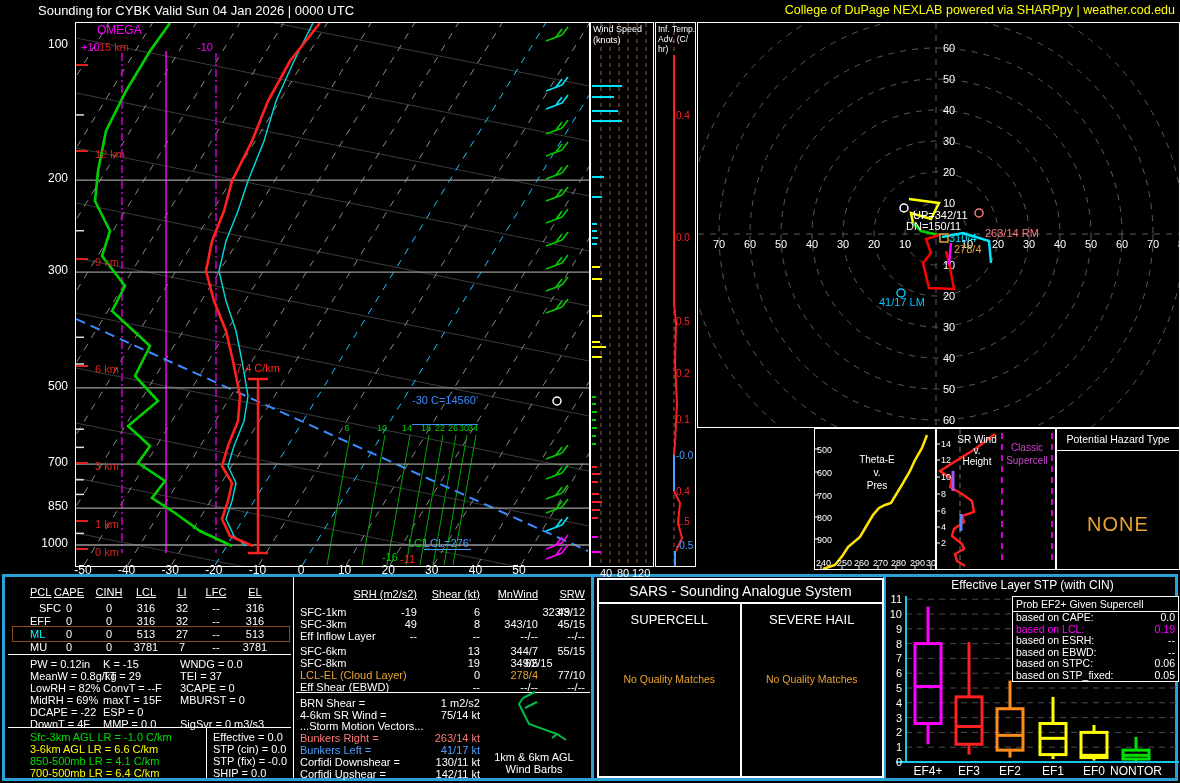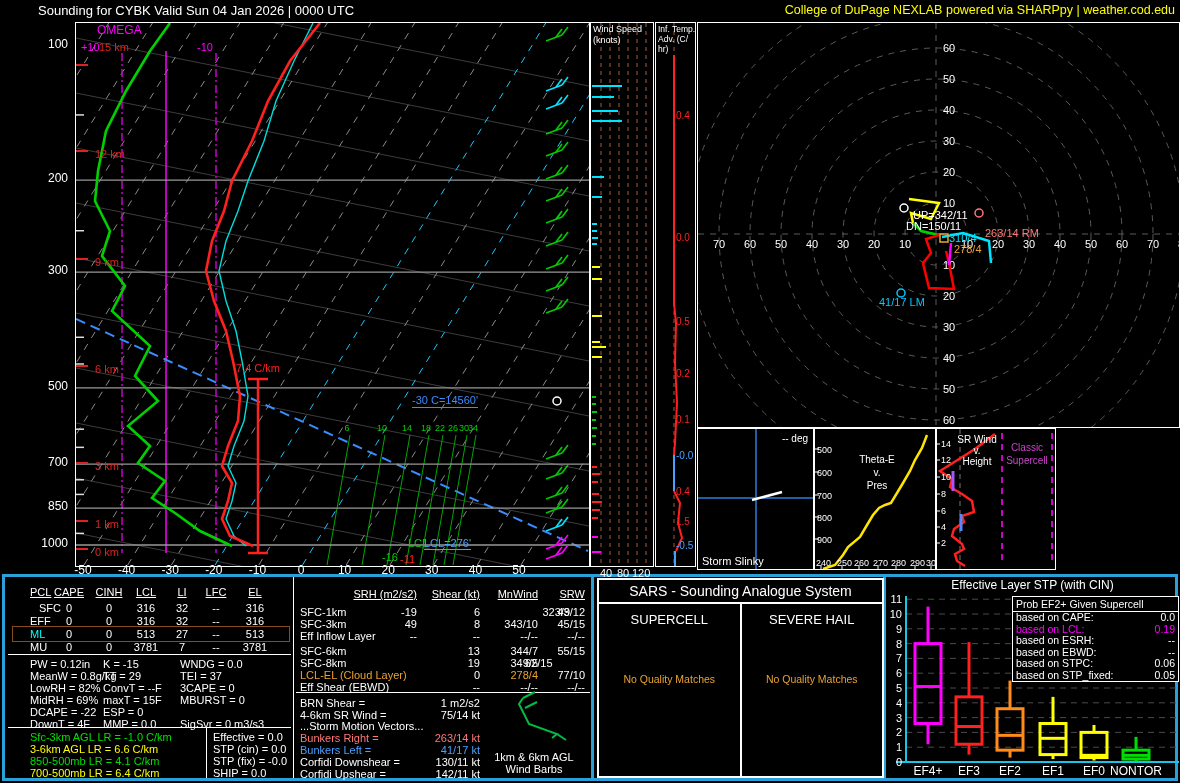--- a/index.html
+++ b/index.html
@@ -284,29 +284,20 @@
         <rect x="242" y="211" width="8" height="8" fill="none" stroke="#e8a33d" stroke-width="1.5"></rect>
         <text x="215" y="196" fill="#ffffff" font-size="11" text-anchor="start" font-family="&quot;Liberation Sans&quot;,sans-serif">UP=342/11</text>
         <text x="208" y="207" fill="#ffffff" font-size="11" text-anchor="start" font-family="&quot;Liberation Sans&quot;,sans-serif">DN=150/11</text>
         <text x="251" y="219" fill="#00e5ff" font-size="11" text-anchor="start" font-family="&quot;Liberation Sans&quot;,sans-serif">310/4</text>
         <text x="287" y="214" fill="#ff7878" font-size="11" text-anchor="start" font-family="&quot;Liberation Sans&quot;,sans-serif">263/14 RM</text>
         <text x="256" y="230" fill="#e8a33d" font-size="11" text-anchor="start" font-family="&quot;Liberation Sans&quot;,sans-serif">278/4</text>
         <text x="181" y="283" fill="#00c8ff" font-size="11" text-anchor="start" font-family="&quot;Liberation Sans&quot;,sans-serif">41/17 LM</text>
       </svg>
   </div>
 
-  <div id="slinky" class="panel">
-    <svg id="slinky-svg" width="115" height="140">
-        <line x1="58" y1="0" x2="58" y2="140" stroke="#1f5fa8" stroke-width="2"></line>
-        <line x1="0" y1="69" x2="115" y2="69" stroke="#1f5fa8" stroke-width="2"></line>
-        <line x1="54" y1="71" x2="84" y2="63" stroke="#fff" stroke-width="2.5"></line>
-      </svg>
-    <div class="lbl" style="right:5px;top:4px;left:auto;font-size:10px;">-- deg</div>
-    <div class="lbl" style="left:4px;bottom:2px;top:auto;">Storm Slinky</div>
-  </div>
 
   <div id="thetae" class="panel">
     <svg id="thetae-svg" width="120" height="140">
         <polyline points="8,140 20,136 28,126 33,118 45,108 52,96 58,86 64,79 70,76 76,74 82,64 88,54 95,42 100,31 107,19 112,6" fill="none" stroke="#ffe400" stroke-width="2.5"></polyline>
         <text x="2" y="24" fill="#fff" font-size="9" text-anchor="start" font-family="&quot;Liberation Sans&quot;,sans-serif">500</text>
         <line x1="0" y1="20" x2="4" y2="20" stroke="#fff"></line>
         <text x="2" y="47" fill="#fff" font-size="9" text-anchor="start" font-family="&quot;Liberation Sans&quot;,sans-serif">600</text>
         <line x1="0" y1="43" x2="4" y2="43" stroke="#fff"></line>
         <text x="2" y="70" fill="#fff" font-size="9" text-anchor="start" font-family="&quot;Liberation Sans&quot;,sans-serif">700</text>
         <line x1="0" y1="66" x2="4" y2="66" stroke="#fff"></line>
@@ -357,20 +348,24 @@
         <text x="4" y="117" fill="#fff" font-size="9" text-anchor="start" font-family="&quot;Liberation Sans&quot;,sans-serif">2</text>
         <line x1="0" y1="114" x2="3" y2="114" stroke="#fff"></line>
         <text x="40" y="14" fill="#fff" font-size="10" text-anchor="middle" font-family="&quot;Liberation Sans&quot;,sans-serif">SR Wind</text>
         <text x="40" y="25" fill="#fff" font-size="10" text-anchor="middle" font-family="&quot;Liberation Sans&quot;,sans-serif">v.</text>
         <text x="40" y="36" fill="#fff" font-size="10" text-anchor="middle" font-family="&quot;Liberation Sans&quot;,sans-serif">Height</text>
         <text x="90" y="22" fill="#cc44cc" font-size="10" text-anchor="middle" font-family="&quot;Liberation Sans&quot;,sans-serif">Classic</text>
         <text x="90" y="35" fill="#cc44cc" font-size="10" text-anchor="middle" font-family="&quot;Liberation Sans&quot;,sans-serif">Supercell</text>
       </svg>
   </div>
 
+  <div id="hazard" class="panel">
+    <div class="hz-title">Potential Hazard Type</div>
+    <div class="hz-value">NONE</div>
+  </div>
 
   <div id="bottom-border"></div>
   <div class="vdiv" style="left:293px;width:1px;background:#fff;"></div>
   <div class="vdiv" style="left:591px;width:3px;background:#2b9fd8;"></div>
   <div class="vdiv" style="left:883px;width:3px;background:#2b9fd8;"></div>
 
   <div id="sars">
     <div id="sars-title">SARS - Sounding Analogue System</div>
     <div class="sars-cols">
       <div class="sars-col">
@@ -493,21 +488,21 @@
     <div class="lbl" style="left: 95px; top: 148px; color: rgb(221, 34, 34);">12 km</div>
     <div class="lbl" style="left: 95px; top: 256px; color: rgb(221, 34, 34);">9 km</div>
     <div class="lbl" style="left: 95px; top: 363px; color: rgb(221, 34, 34);">6 km</div>
     <div class="lbl" style="left: 95px; top: 460px; color: rgb(221, 34, 34);">3 km</div>
     <div class="lbl" style="left: 95px; top: 518px; color: rgb(221, 34, 34);">1 km</div>
     <div class="lbl" style="left: 95px; top: 546px; color: rgb(221, 34, 34);">0 km</div>
     <div class="lbl" style="left: 97px; top: 24px; color: rgb(255, 0, 255); font-size: 12px;">OMEGA</div>
     <div class="lbl" style="left: 81px; top: 41px; color: rgb(255, 0, 255);">+10</div>
     <div class="lbl" style="left: 197px; top: 41px; color: rgb(255, 0, 255);">-10</div>
     <div class="lbl" style="left: 236px; top: 362px; color: rgb(255, 32, 32);">7.4 C/km</div>
-    <div class="lbl" style="left: 412px; top: 394px; color: rgb(58, 140, 255); border-bottom: 1px solid rgb(58, 140, 255); padding-bottom: 1px;">-30 C=14560'</div>
+    <div class="lbl" style="left: 412px; top: 394px; color: rgb(58, 140, 255); border-bottom: 1px solid rgb(58, 140, 255); padding-bottom: 18px;">-30 C=14560'</div>
     <div class="lbl" style="left: 408px; top: 537px; color: rgb(0, 208, 0);">LCL</div>
     <div class="lbl" style="left: 424px; top: 537px; color: rgb(74, 160, 255); border-bottom: 1px solid rgb(74, 160, 255);">LCL=276'</div>
     <div class="lbl" style="left: 382px; top: 551px; color: rgb(0, 208, 0);">-16</div>
     <div class="lbl" style="left: 400px; top: 553px; color: rgb(255, 32, 32);">-11</div>
     <div class="lbl" style="left: 593px; top: 25px; font-size: 9px;">Wind Speed</div>
     <div class="lbl" style="left: 593px; top: 36px; font-size: 9px;">(knots)</div>
     <div class="lbl" style="left: 600px; top: 567px; font-size: 11px;">40</div>
     <div class="lbl" style="left: 617px; top: 567px; font-size: 11px;">80</div>
     <div class="lbl" style="left: 632px; top: 567px; font-size: 11px;">120</div>
     <div class="lbl" style="left: 658px; top: 25px; font-size: 8.5px;">Inf. Temp.</div>

